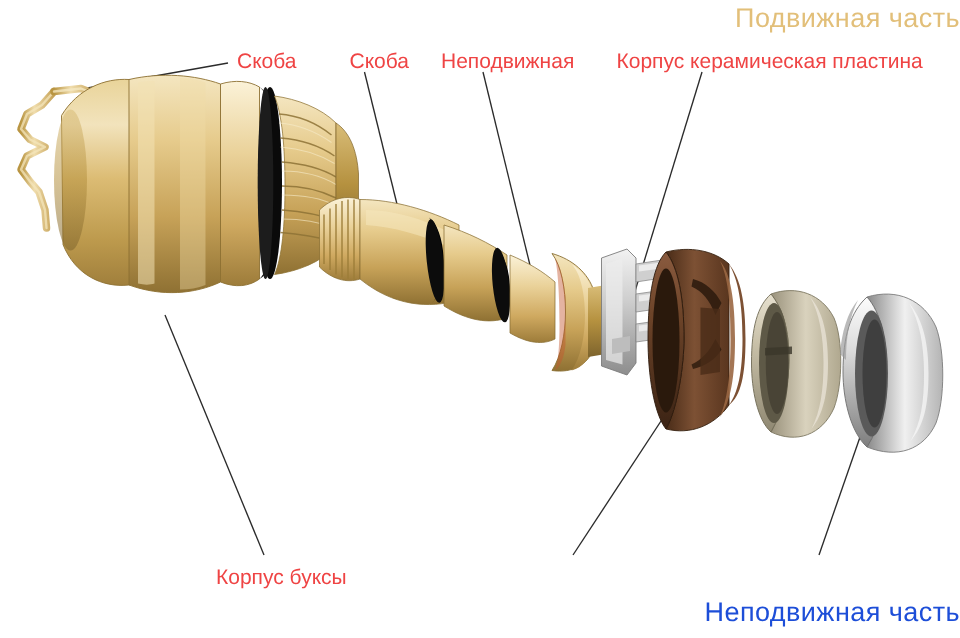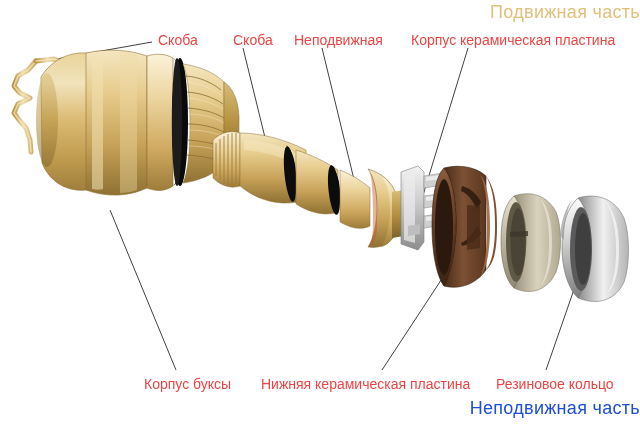--- a/index.html
+++ b/index.html
@@ -290,18 +290,16 @@
       <path d="M560,236 C561,222 565,208 572,200 C566,212 564,226 564,240 Z" fill="#9c9c9c" opacity="0.7"></path>
     </g>
   </svg>
 
   <div class="callout lbl-skoba">Скоба</div>
   <div class="callout lbl-shtok">Скоба</div>
   <div class="callout lbl-shumo">Неподвижная</div>
   <div class="callout lbl-verh">Корпус керамическая пластина</div>
 
   <div class="callout lbl-korpus">Корпус буксы</div>
-  <div class="callout lbl-nizh">Нижняя керамическая пластина</div>
-  <div class="callout lbl-rezin">Резиновое кольцо</div>
 
   <div class="title" id="title-bottom">Неподвижная часть</div>
 
 </div>
 
 </body></html>

